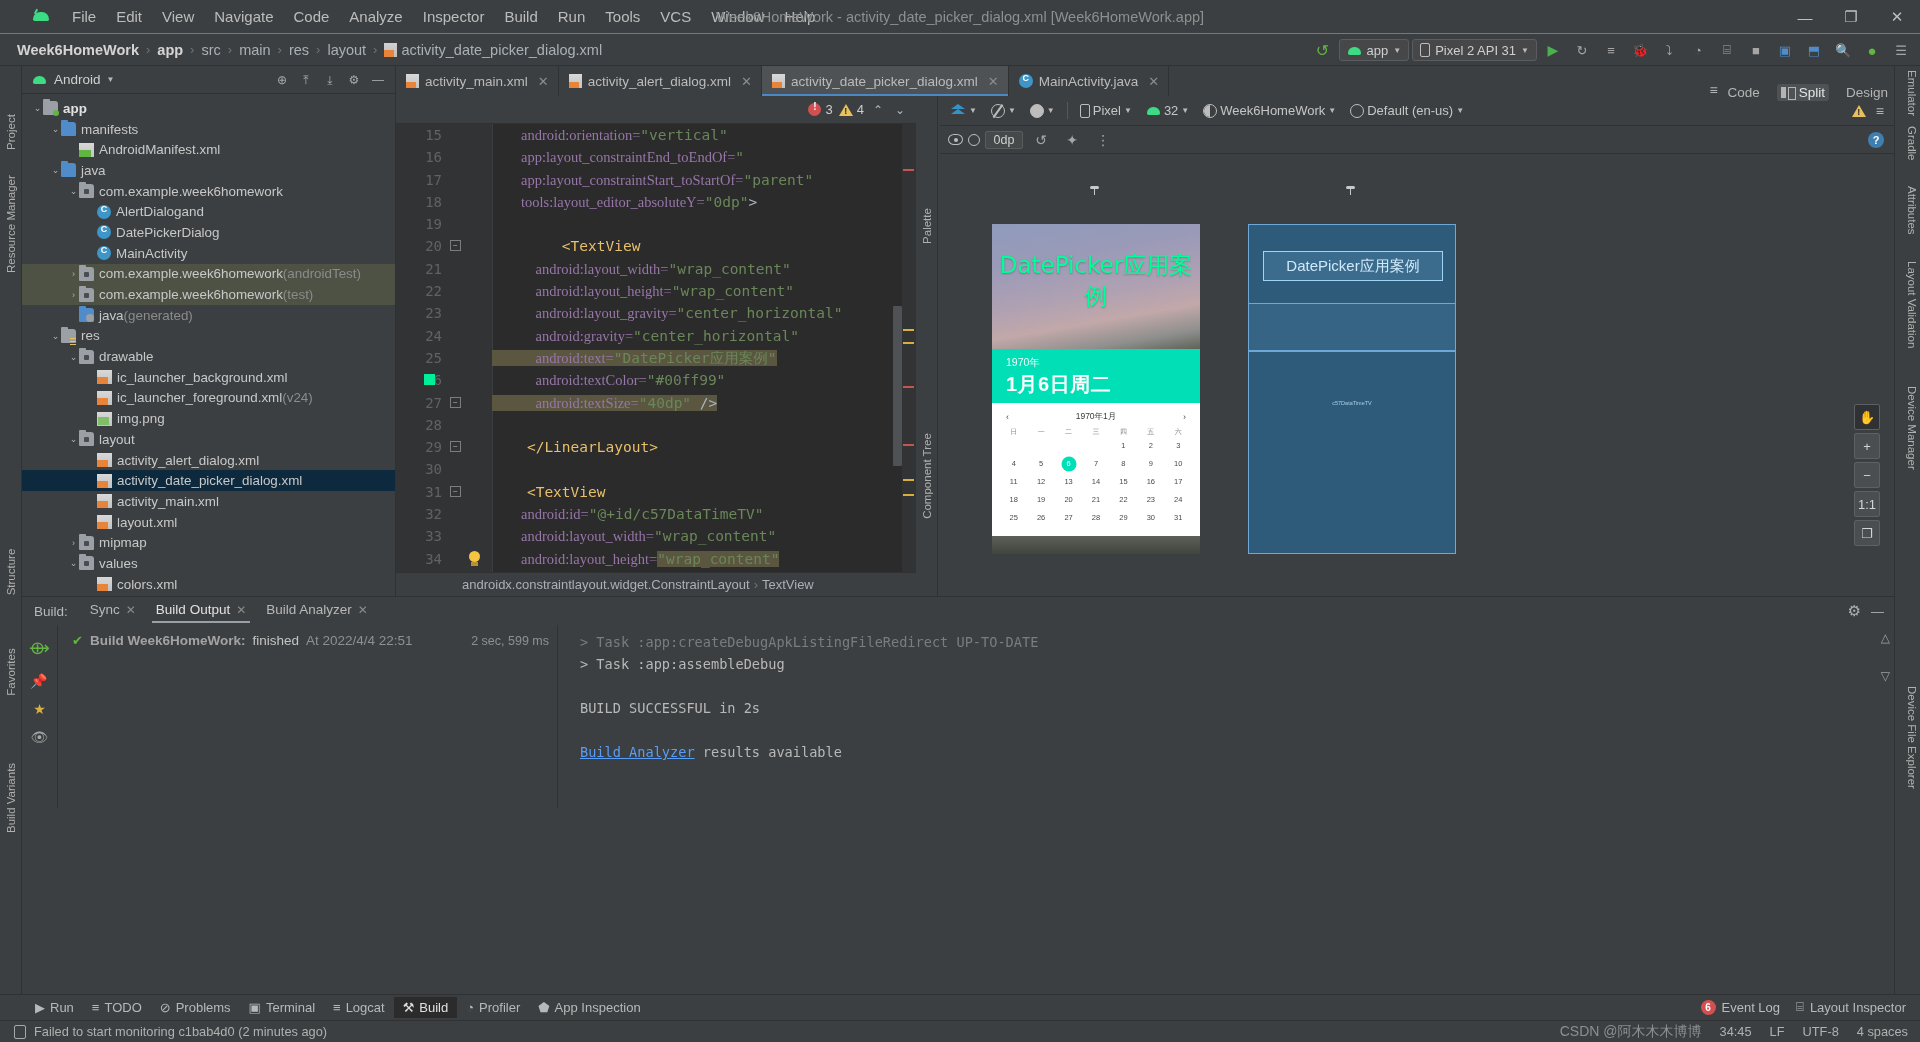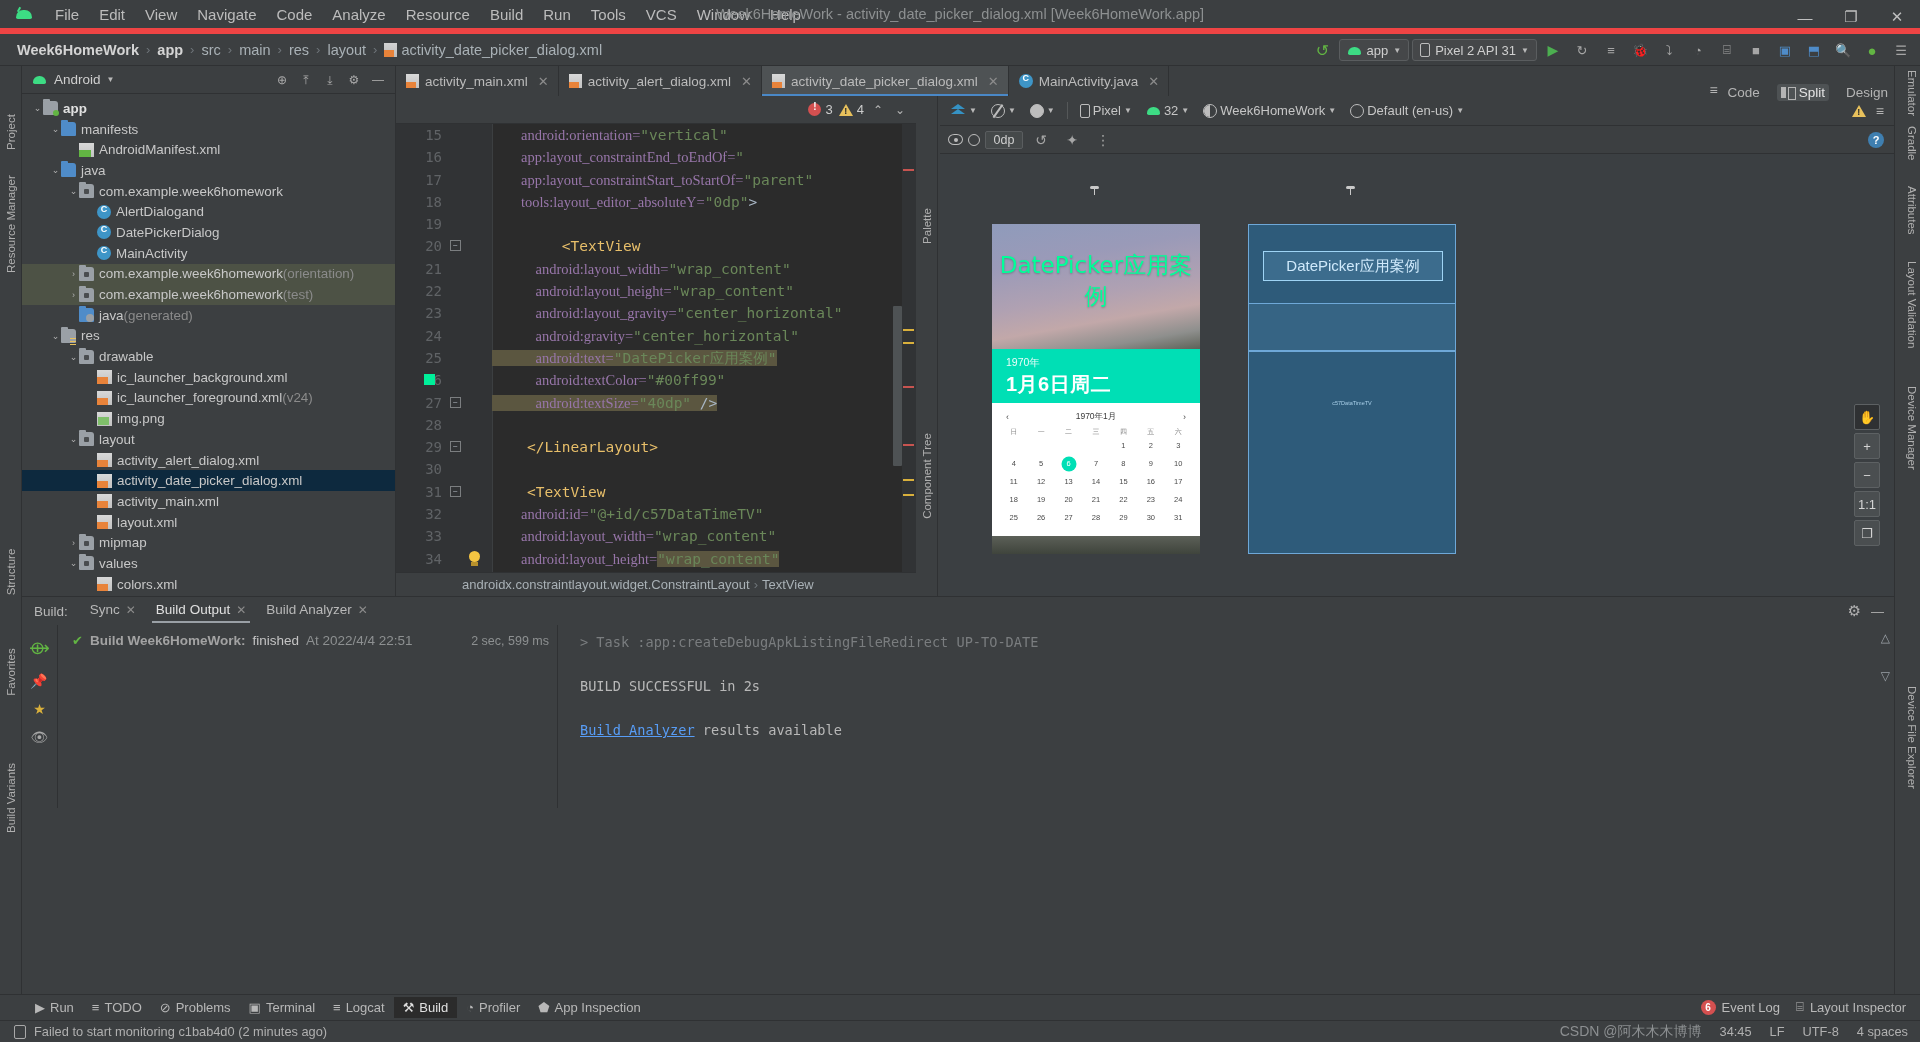--- a/index.html
+++ b/index.html
@@ -9,21 +9,22 @@
     font-family:"Liberation Sans", sans-serif;
     color:#bbbbbb;
     -webkit-font-smoothing:antialiased;
   }
   #app{ position:relative; width:1920px; height:1042px; }
 
   
   .titlebar{
     position:absolute; top:0; left:0; width:1920px; height:34px;
     background:#3c3f41; display:flex; align-items:center;
-    border-bottom:6px solid #ef4444;
+    border-bottom:1px solid #ef4444;
+    padding-left:17px;
   }
   .droid{
     width:20px;height:15px;margin:0 11px 0 14px;position:relative;flex:none;
   }
   .droid::before{
     content:""; position:absolute; left:2px; top:3px; width:16px; height:9px;
     background:#3ddc84; border-radius:8px 8px 2px 2px;
   }
   .droid::after{
     content:""; position:absolute; left:4px; top:0px; width:2px;height:5px;
@@ -439,21 +440,21 @@
 
   <div class="titlebar">
     <div class="droid"></div>
     <div class="menu" id="menu">
         <div>File</div>
         <div>Edit</div>
         <div>View</div>
         <div>Navigate</div>
         <div>Code</div>
         <div>Analyze</div>
-        <div>Resource</div>
+        <div>Inspector</div>
         <div>Build</div>
         <div>Run</div>
         <div>Tools</div>
         <div>VCS</div>
         <div>Window</div>
         <div>Help</div>
       </div>
     <div class="wintitle">Week6HomeWork - activity_date_picker_dialog.xml [Week6HomeWork.app]</div>
     <div class="winbtns">
       <div>—</div>
@@ -574,21 +575,21 @@
         </div>
         <div class="row" style="padding-left: 64px;">
           <span class="arrow"></span>
           <span class="ic cls"></span>
           <span class="lbl">MainActivity</span>
         </div>
         <div class="row test" style="padding-left: 46px;">
           <span class="arrow">›</span>
           <span class="ic pkg"></span>
           <span class="lbl">com.example.week6homework</span>
-          <span class="muted"> (orientation)</span>
+          <span class="muted"> (androidTest)</span>
         </div>
         <div class="row test" style="padding-left: 46px;">
           <span class="arrow">›</span>
           <span class="ic pkg"></span>
           <span class="lbl">com.example.week6homework</span>
           <span class="muted"> (test)</span>
         </div>
         <div class="row" style="padding-left: 46px;">
           <span class="arrow"></span>
           <span class="ic jgen"></span>
@@ -910,21 +911,21 @@
     </div>
     <div class="bp-list">
       <div class="bp-item">
         <span class="check">✔</span>
         <span class="n">Build Week6HomeWork:</span>
         <span class="s">finished</span>
         <span class="t">At 2022/4/4 22:51</span>
         <span class="dur">2 sec, 599 ms</span>
       </div>
     </div>
-    <div class="bp-console" id="console"><div class="fade">&gt; Task :app:createDebugApkListingFileRedirect UP-TO-DATE</div><div>&nbsp;</div><div>BUILD SUCCESSFUL in 2s</div><div>&nbsp;</div><div><span class="link">Build Analyzer</span> results available</div></div>
+    <div class="bp-console" id="console"><div class="fade">&gt; Task :app:createDebugApkListingFileRedirect UP-TO-DATE</div><div>&gt; Task :app:assembleDebug</div><div>&nbsp;</div><div>BUILD SUCCESSFUL in 2s</div><div>&nbsp;</div><div><span class="link">Build Analyzer</span> results available</div></div>
     <div class="bp-scroll">
       <span>△</span>
       <span>▽</span>
     </div>
   </div>
 
   <div class="tw-bar" id="twbar">
       <div class="tw">
         <span>▶</span>
         <span>Run</span>

